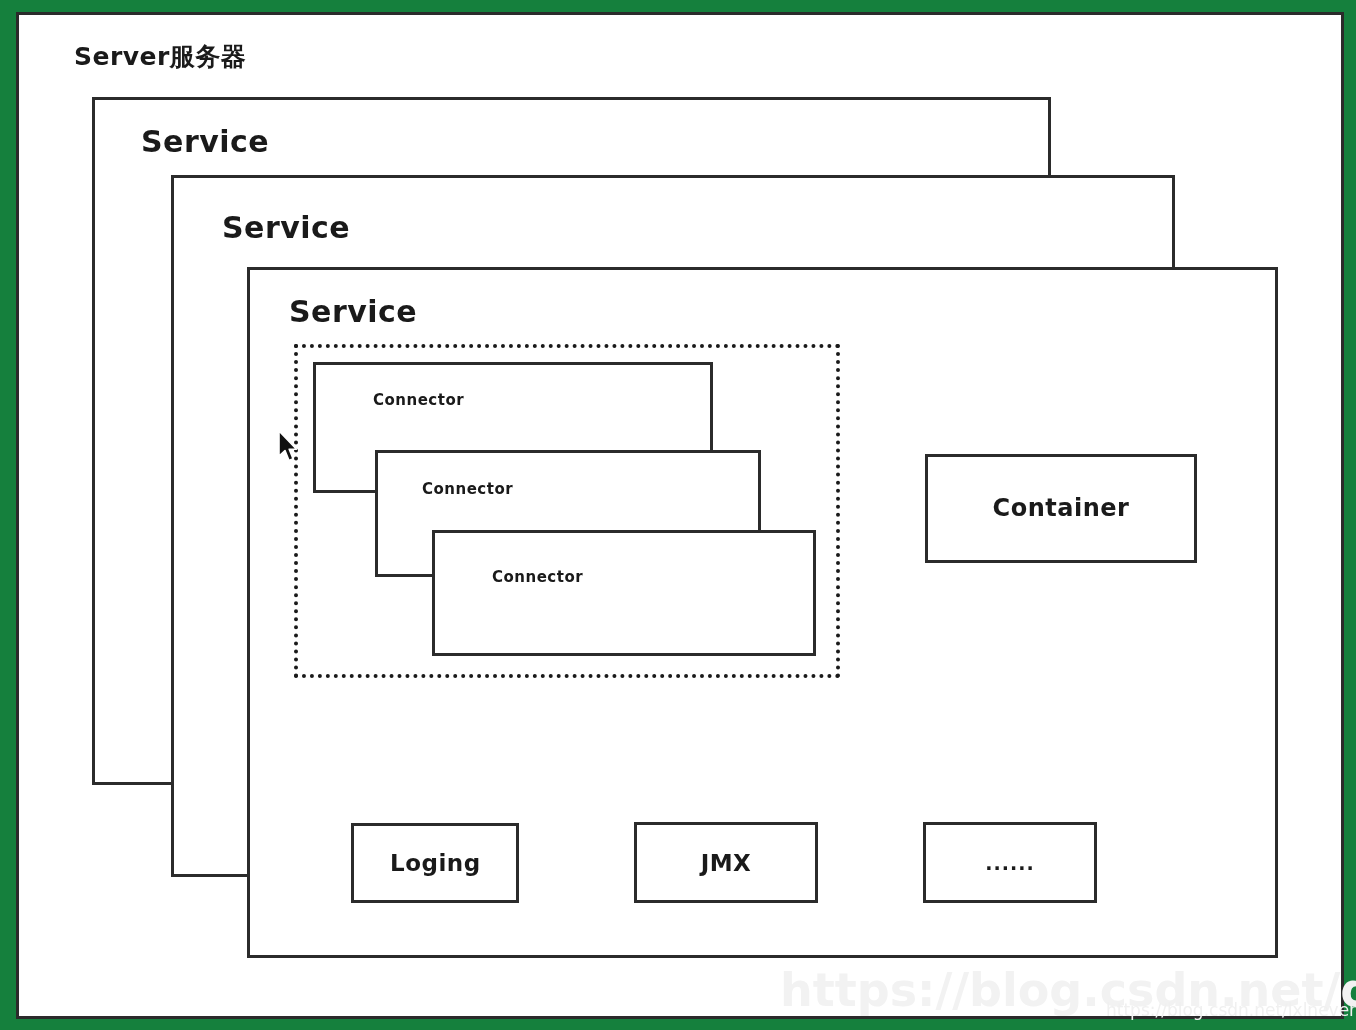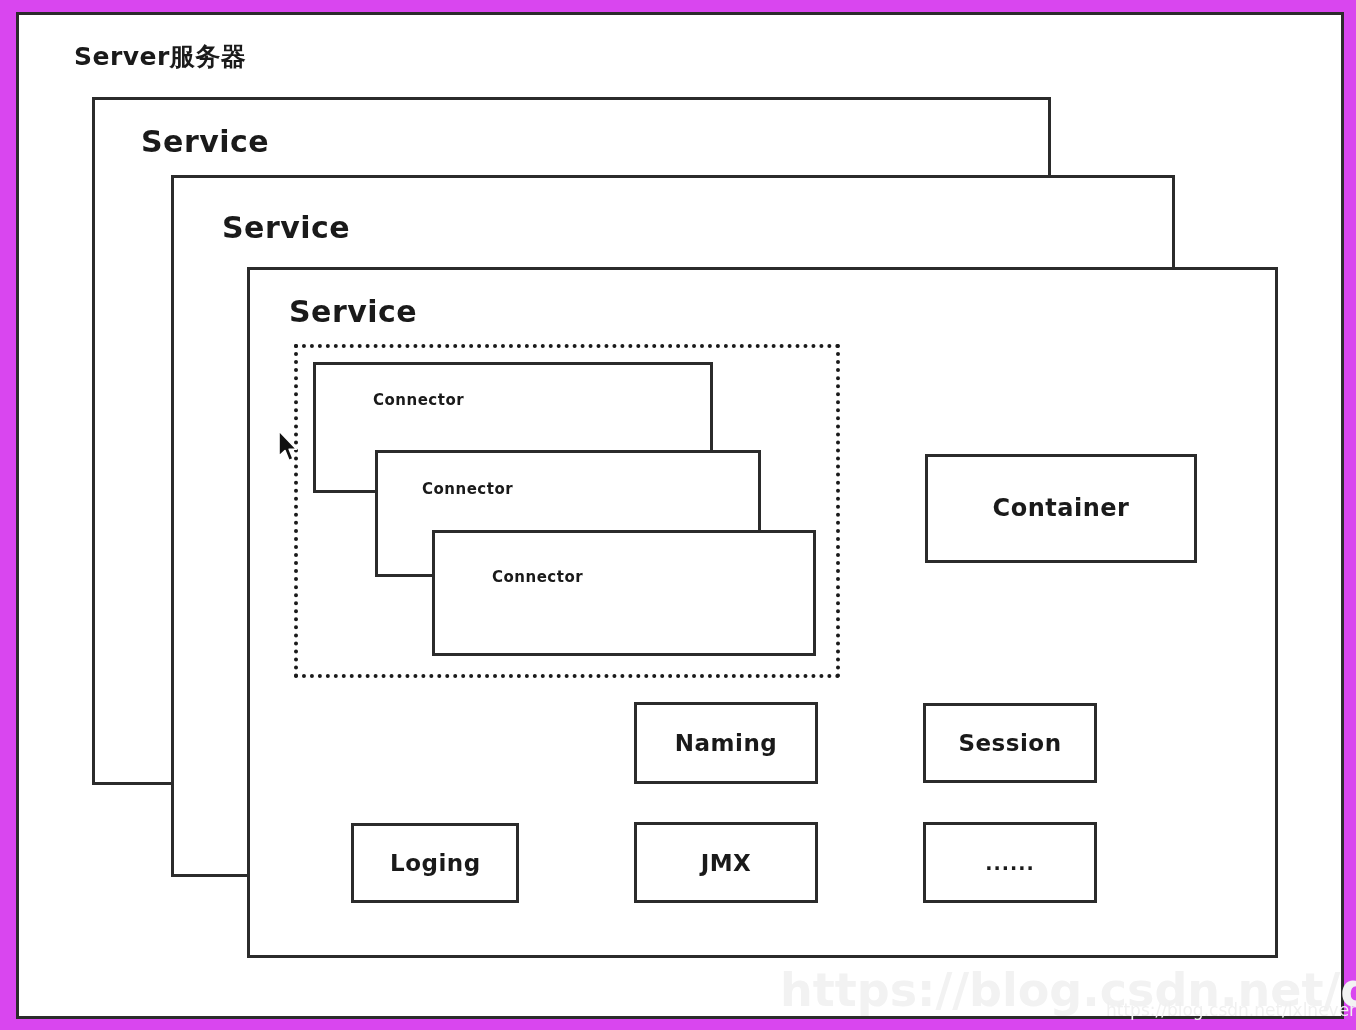--- a/index.html
+++ b/index.html
@@ -7,21 +7,21 @@
     padding: 0;
     background: #ffffff;
   }
   body {
     font-family: "DejaVu Sans", "Liberation Sans", sans-serif;
   }
   #canvas {
     position: relative;
     width: 1356px;
     height: 1030px;
-    background: #d946ef;
+    background: #15803d;
     overflow: hidden;
   }
 
   
   .box {
     position: absolute;
     background: #ffffff;
     border: 3px solid #2b2b2b;
     box-sizing: border-box;
   }
@@ -238,26 +238,20 @@
   <div class="connector-box" id="connector-3"></div>
 
   <div class="connector-label" id="connector-label-1">Connector</div>
   <div class="connector-label" id="connector-label-2">Connector</div>
   <div class="connector-label" id="connector-label-3">Connector</div>
 
   <div class="box" id="container-box">
     <div id="container-text">Container</div>
   </div>
 
-  <div class="module-box centered-box" id="module-naming">
-    <span class="module-text centered">Naming</span>
-  </div>
-  <div class="module-box centered-box" id="module-session">
-    <span class="module-text centered">Session</span>
-  </div>
   <div class="module-box" id="module-loging">
     <span class="module-text">Loging</span>
   </div>
   <div class="module-box centered-box" id="module-jmx">
     <span class="module-text centered">JMX</span>
   </div>
   <div class="module-box centered-box" id="module-dots">
     <span class="module-text centered">......</span>
   </div>
 

